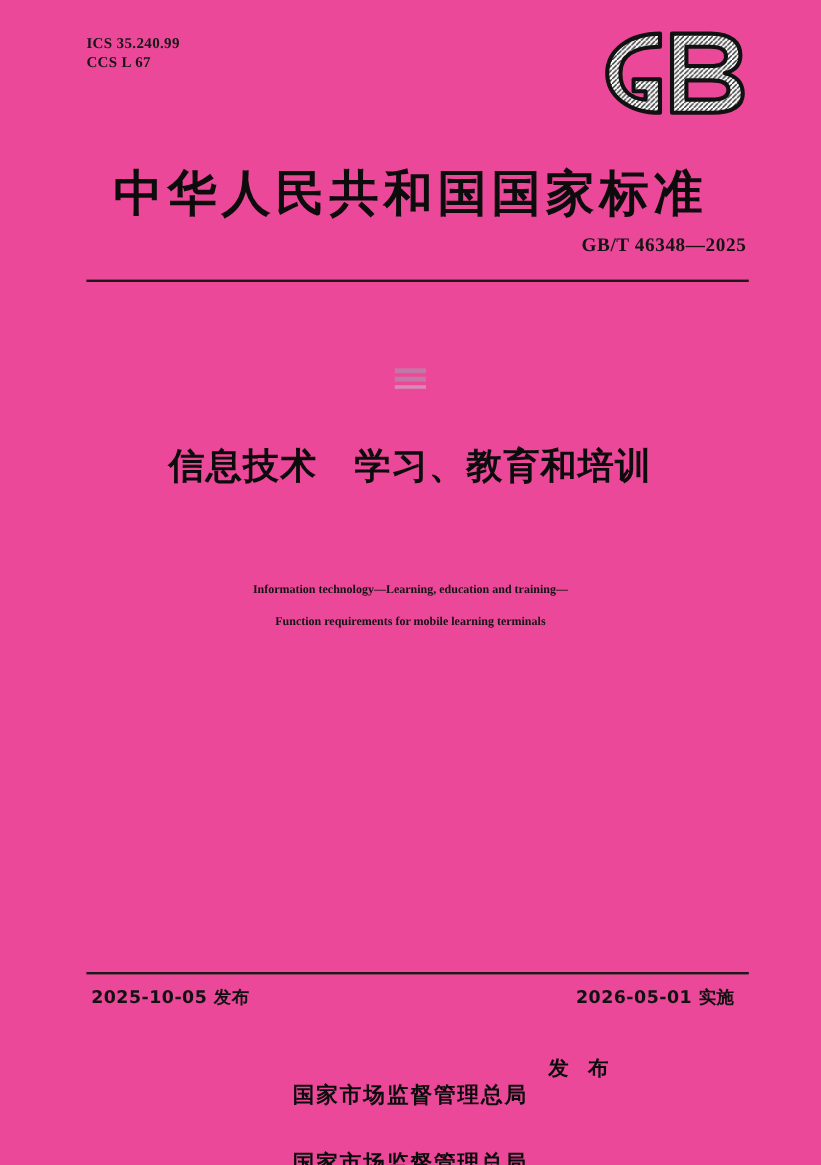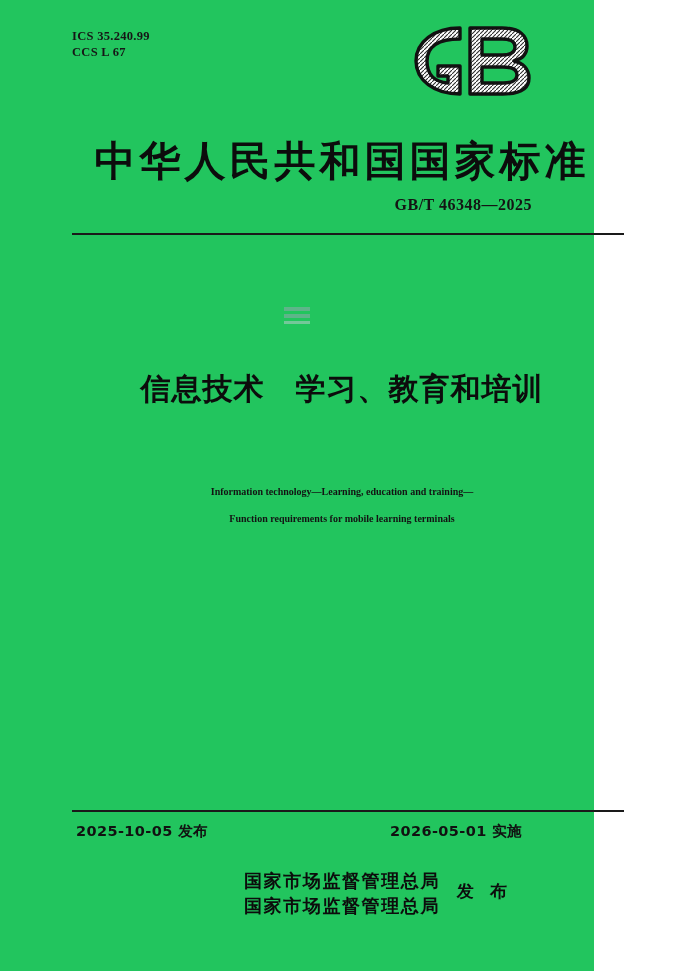--- a/index.html
+++ b/index.html
@@ -12,23 +12,23 @@
     height: 971px;
     font-family: "Liberation Sans", sans-serif;
     color: #111111;
     position: relative;
     overflow: hidden;
   }
 
   .page {
     position: absolute;
     left: 0; top: 0;
-    width: 594px;
+    width: 684px;
     height: 971px;
-    background: #22c55e;
+    background: #ec4899;
   }
 
   
   .ics-block {
     position: absolute;
     left: 72px;
     top: 28px;
     font-family: "Liberation Serif", serif;
     font-weight: bold;
     font-size: 12.5px;
@@ -166,21 +166,21 @@
     font-size: 18px;
     line-height: 25px;
     letter-spacing: 1.6px;
     color: #0c0c0c;
   }
   .issuer .wrap {
     display: inline-block;
     position: relative;
     text-align: center;
   }
-  .issuer .line { display: block; }
+  .issuer .line { display: block; margin-top: 32px; }
   .issuer .publish-word {
     position: absolute;
     right: -70px;
     top: 12px;
     font-size: 17px;
     letter-spacing: 3px;
     font-weight: bold;
     font-family: Liberation Mono, monospace;
   }
 </style>

